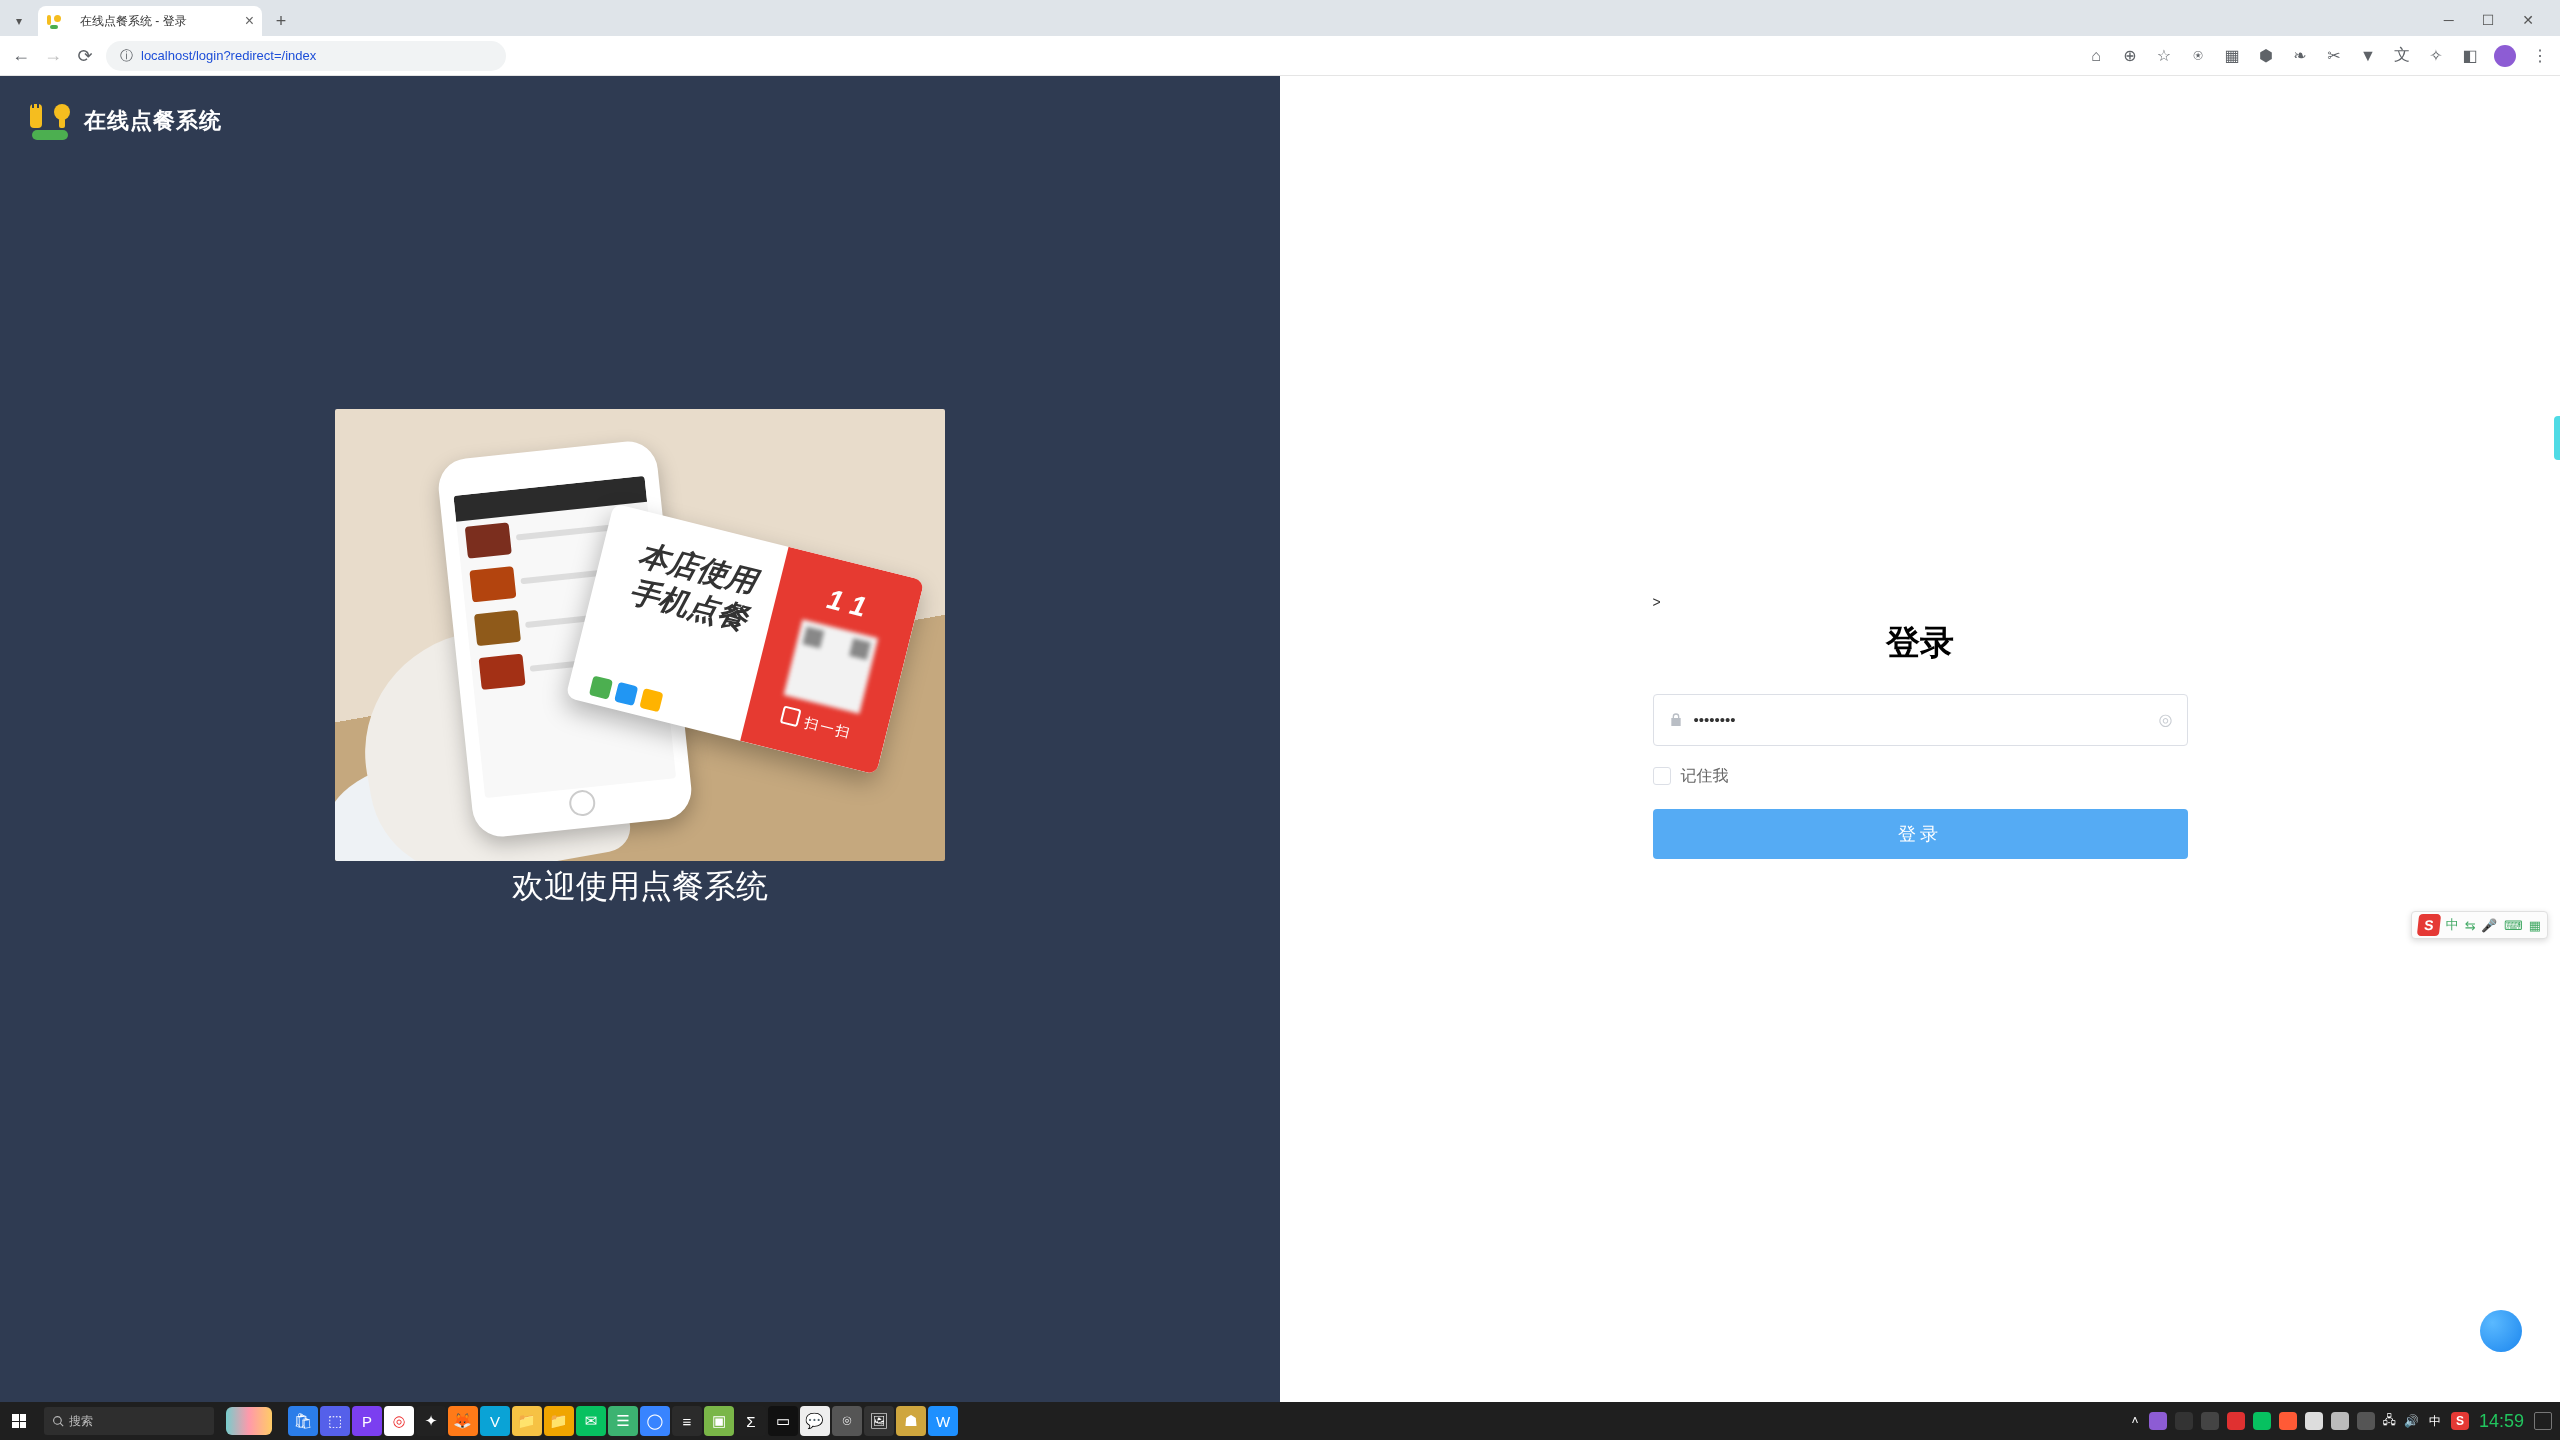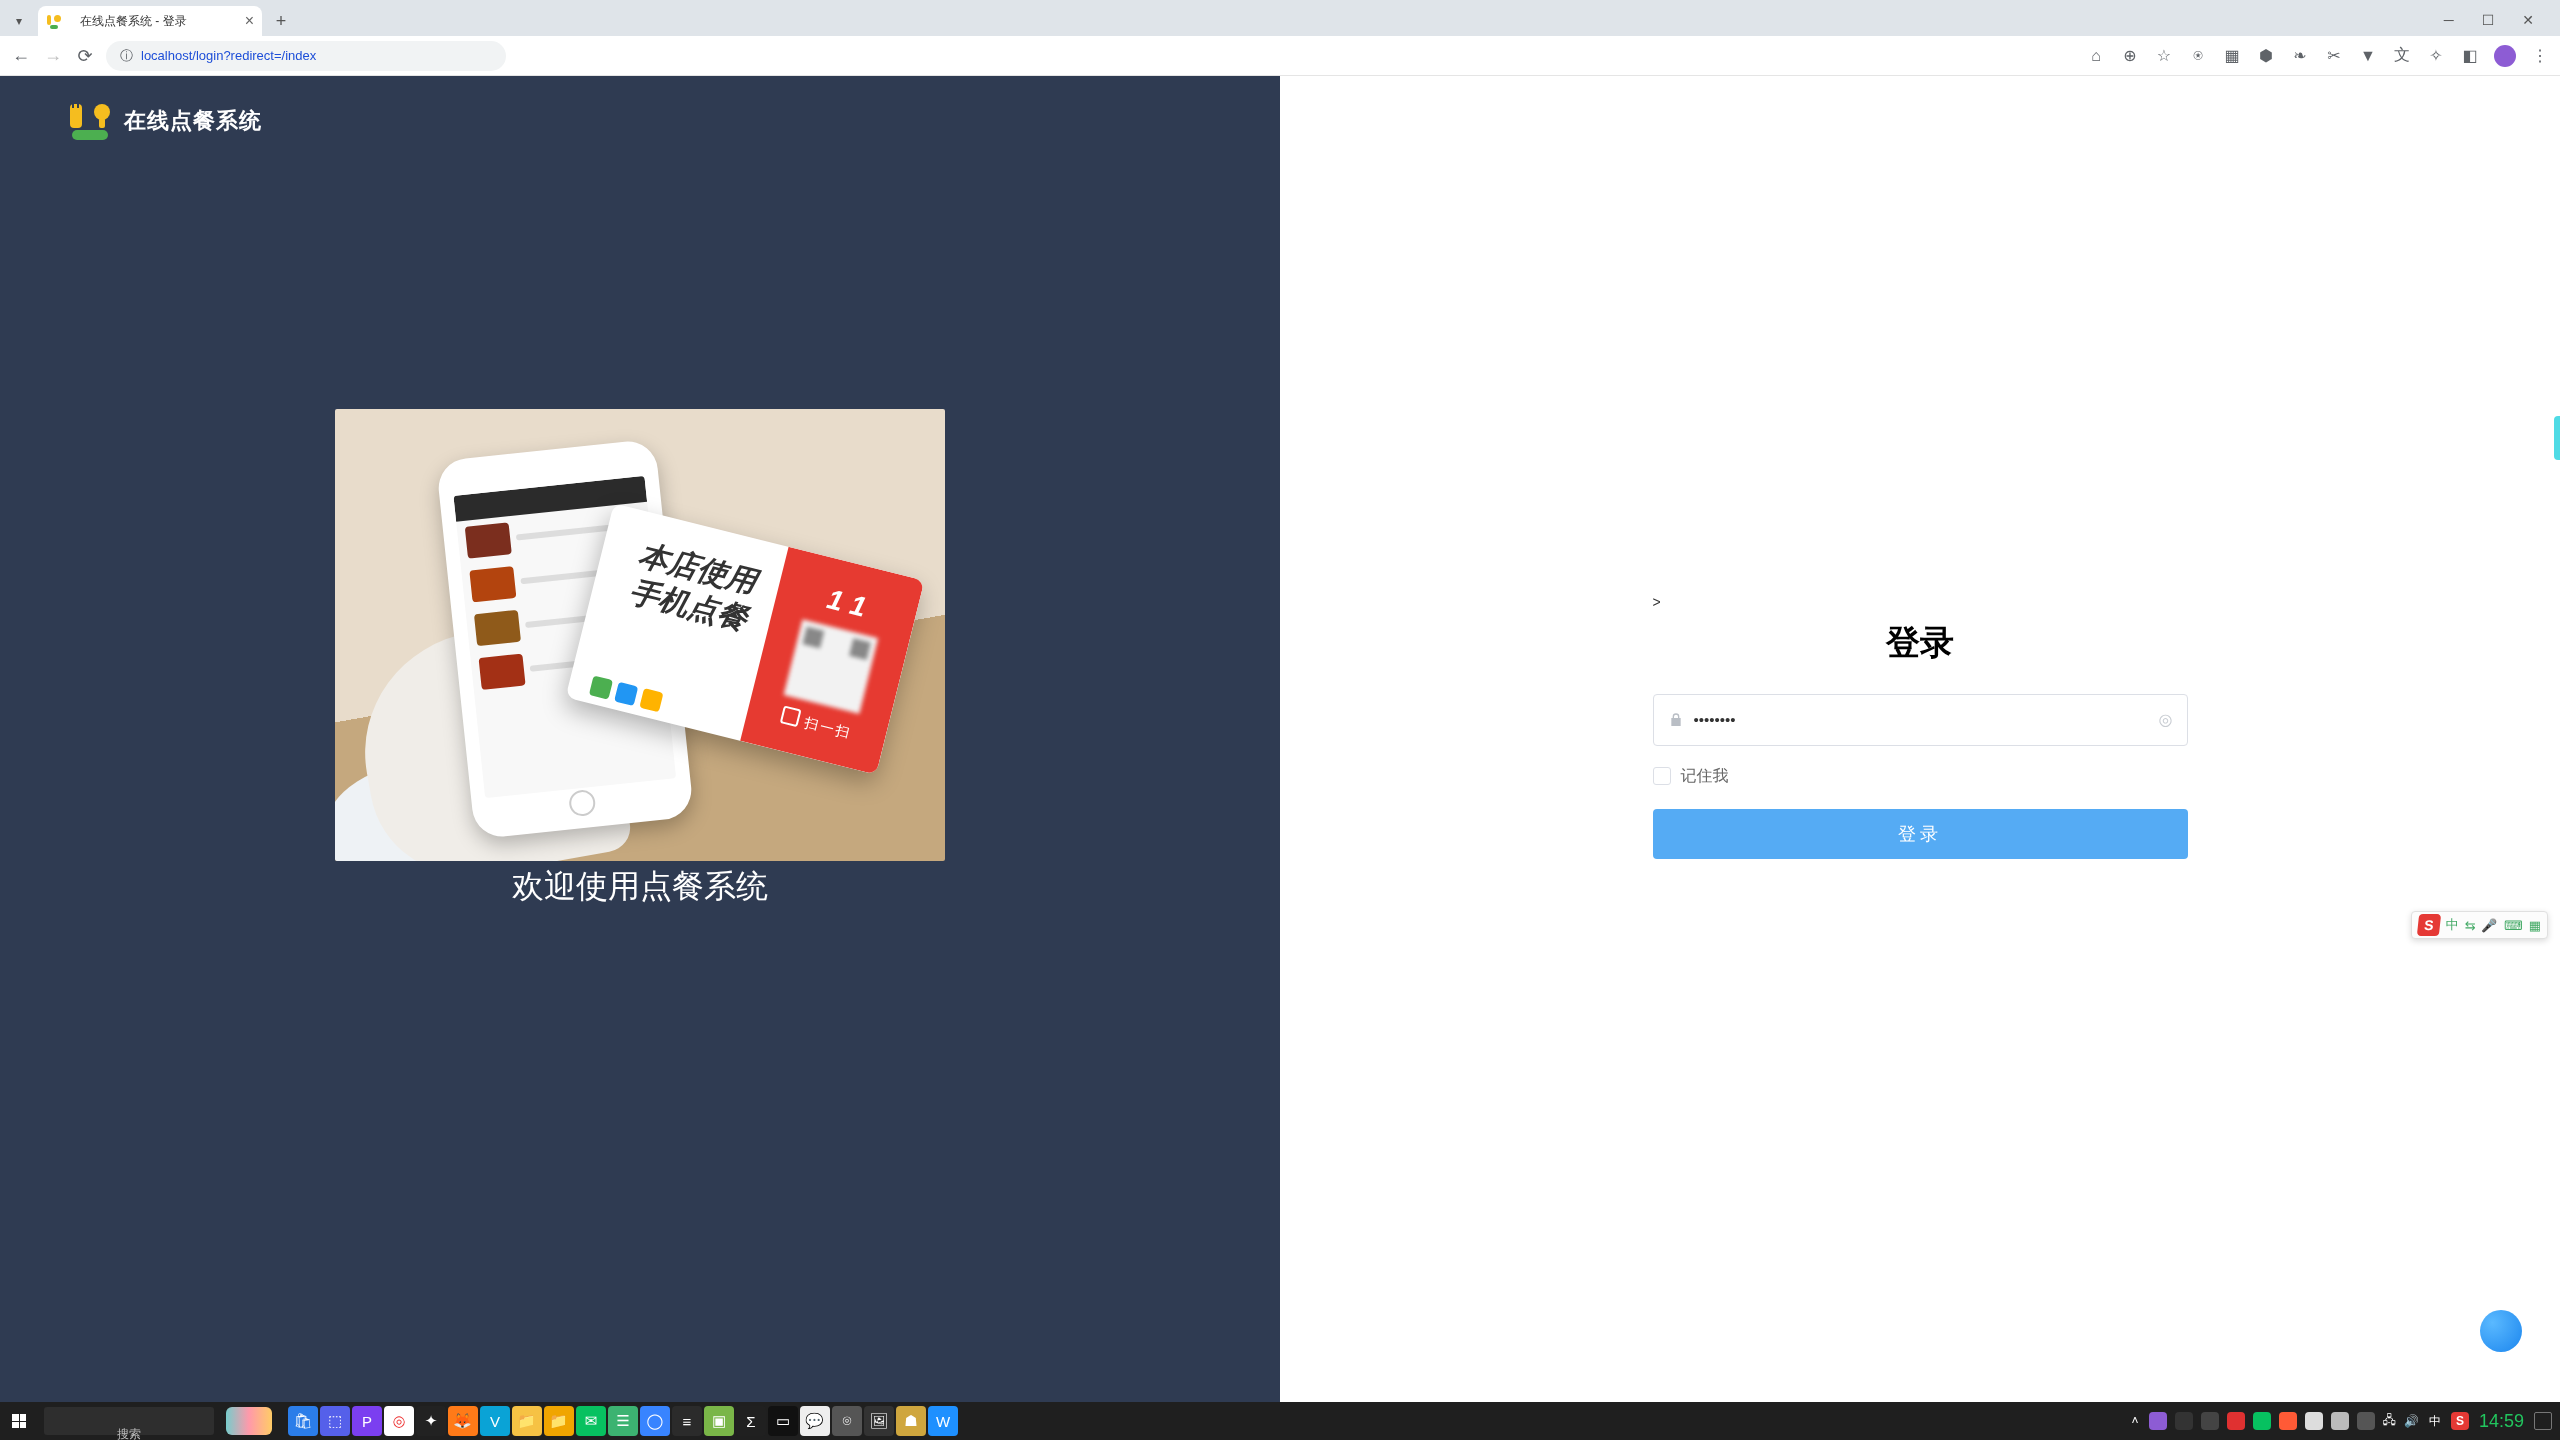--- a/index.html
+++ b/index.html
@@ -25,21 +25,21 @@
     .url-field {flex:0 0 auto;display:flex;align-items:center;gap:8px;height:30px;background:#f1f3f4;border-radius:15px;padding:0 14px;min-width:400px;}
     .url-lock {color:#5f6368;font-size:13px;}
     .url-text {font-size:13px;color:#1d4ed8;}
     .addr-right{margin-left:auto;display:flex;align-items:center;gap:14px;}
     .ti{width:20px;height:20px;display:flex;align-items:center;justify-content:center;color:#5f6368;font-size:16px;}
     .avatar-dot{width:22px;height:22px;border-radius:50%;background:#8d5cd4;}
 
     
     .page {display:flex;height:calc(100% - 36px - 40px - 38px);}
     .left {width:50%;background:#2f3b52;color:#fff;position:relative;}
-    .brand {display:flex;align-items:center;gap:14px;padding:28px 30px;margin-left:40px;}
+    .brand {display:flex;align-items:center;gap:14px;padding:28px 30px;}
     .logo {width:40px;height:34px;position:relative;}
     .lg-fork{position:absolute;left:0;top:0;width:12px;height:24px;background:#f5bd1f;border-radius:4px;}
     .lg-fork:before{content:"";position:absolute;top:-2px;left:2px;width:2px;height:6px;background:#2f3b52;}
     .lg-fork:after{content:"";position:absolute;top:-2px;left:7px;width:2px;height:6px;background:#2f3b52;}
     .lg-spoon{position:absolute;right:0;top:0;width:16px;height:16px;background:#f5bd1f;border-radius:50%;}
     .lg-spoon:after{content:"";position:absolute;top:14px;left:5px;width:6px;height:10px;background:#f5bd1f;border-radius:2px;}
     .lg-leaf{position:absolute;left:2px;bottom:-2px;width:36px;height:10px;background:#4caf50;border-radius:8px;}
     .brand-text{font-size:22px;font-weight:700;letter-spacing:1px;}
 
     .hero-wrap{position:absolute;left:50%;top:44%;transform:translate(-50%,-50%);text-align:center;}
@@ -94,21 +94,21 @@
 
     
     .right-sliver{position:absolute;right:0;top:calc(36px + 40px + 340px);width:6px;height:44px;background:#4fdbe5;border-radius:4px 0 0 4px;}
 
     
     .taskbar{position:fixed;bottom:0;left:0;right:0;height:38px;background:#1f1f1f;display:flex;align-items:center;color:#fff;font-size:12px;}
     .tb-left{display:flex;align-items:center;height:100%;}
     .start{width:38px;height:38px;display:flex;align-items:center;justify-content:center;}
     .win-sq{width:14px;height:14px;display:grid;grid-template-columns:1fr 1fr;grid-template-rows:1fr 1fr;gap:1px;}
     .win-sq i{background:#fff;}
-    .tb-search{width:170px;height:28px;background:#2e2e2e;border-radius:3px;display:flex;align-items:center;gap:19px;padding:0 8px;margin:0 6px;color:#bbb;flex-direction:column;}
+    .tb-search{width:170px;height:28px;background:#2e2e2e;border-radius:3px;display:flex;align-items:center;gap:4px;padding:0 8px;margin:0 6px;color:#bbb;}
     .tb-search svg{width:13px;height:13px;fill:#bbb;}
     .tb-pin{display:flex;align-items:center;gap:2px;height:100%;padding-left:10px;}
     .pin{width:30px;height:30px;border-radius:4px;display:flex;align-items:center;justify-content:center;font-size:15px;}
     .tb-mascot{width:46px;height:28px;background:linear-gradient(90deg,#7cc,#f9a,#fc6);border-radius:6px;margin:0 6px;}
     .tb-right{margin-left:auto;display:flex;align-items:center;gap:10px;padding-right:8px;}
     .tray{display:flex;align-items:center;gap:8px;}
     .tdot{width:18px;height:18px;border-radius:4px;display:flex;align-items:center;justify-content:center;font-size:12px;}
     .clock{font-size:18px;color:#22c55e;}
     .notif{width:18px;height:18px;border:1px solid #777;border-radius:2px;}
   </style>

